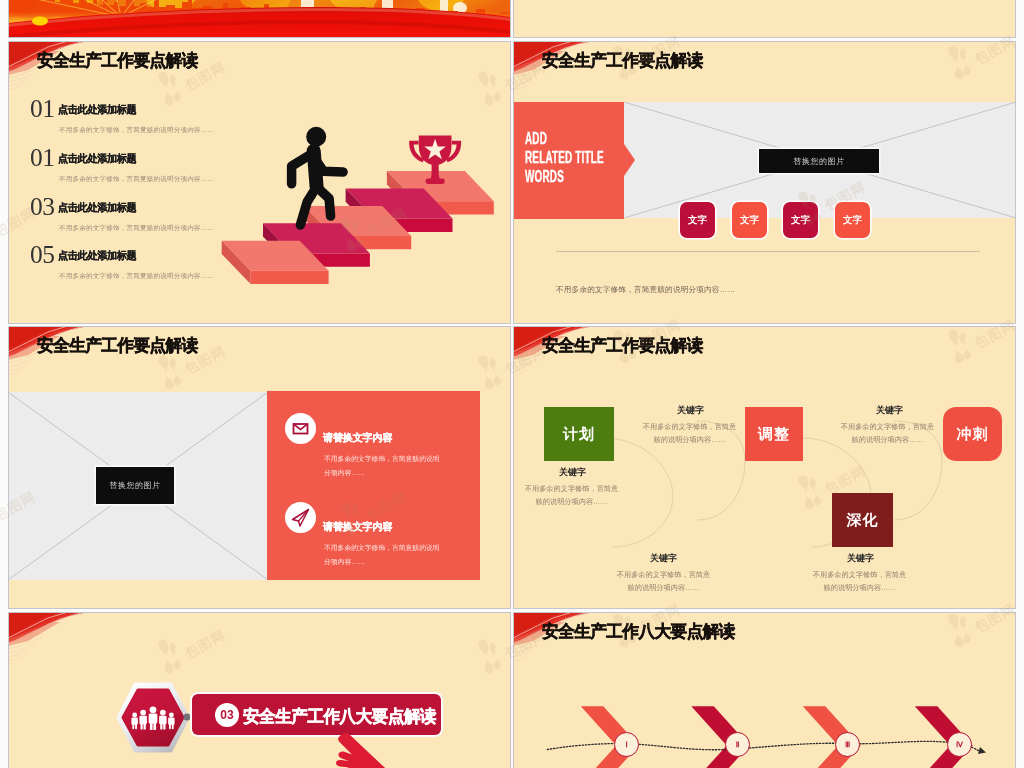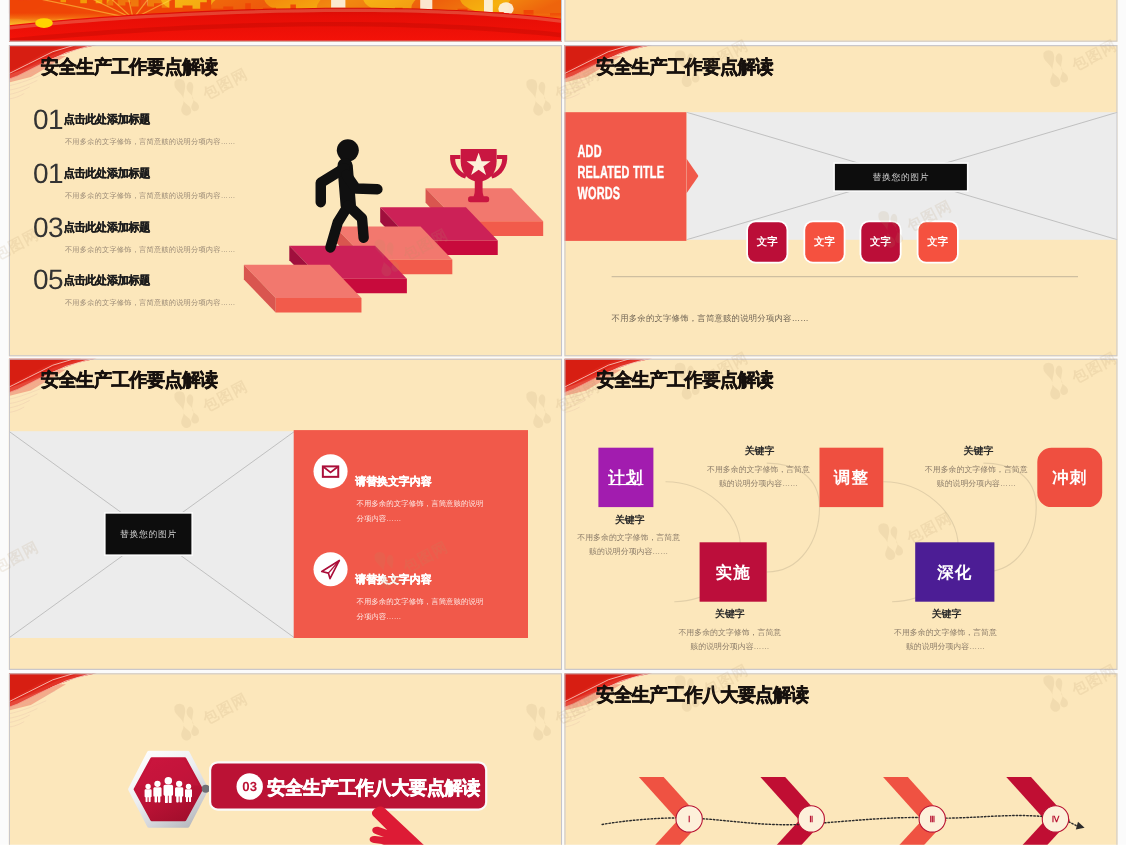--- a/index.html
+++ b/index.html
@@ -59,21 +59,21 @@
              -webkit-text-stroke:0.55px #fff;letter-spacing:-0.4px;
              transform:scaleX(0.97);transform-origin:left top;}
 
   
   .fb-mark{position:absolute;border-radius:50%;background:#fdf0da;border:1.6px solid #b81434;
            color:#b81434;display:flex;align-items:center;justify-content:center;font-size:7.5px;font-weight:bold;}
 
   
   .ag-item{position:absolute;left:22px;}
   .ag-num{position:absolute;left:0;top:-1px;font-size:25.5px;line-height:20px;color:#2b2b2b;
-          font-family:Liberation Sans, sans-serif;font-weight:400;letter-spacing:-0.5px;color:#333;}
+          font-family:Liberation Serif, serif;font-weight:400;letter-spacing:-0.5px;color:#333;}
   .ag-head{position:absolute;left:28px;top:3px;font-size:10.5px;line-height:12px;font-weight:900;
            -webkit-text-stroke:0.3px #1d1d1d;color:#1d1d1d;
            white-space:nowrap;letter-spacing:-0.3px;transform:scaleX(0.96);transform-origin:left top;}
   .ag-body{position:absolute;left:29px;top:25px;font-size:6.6px;line-height:9px;color:#9a8a76;white-space:nowrap;
            letter-spacing:0.15px;}
 </style>
 </head>
 <body>
 
 <div class="page">
@@ -315,33 +315,32 @@
       <g fill="none" stroke="#e2cfa8" stroke-width="1">
         <path d="M92,112 C128,112 160,140 160,170 C160,200 130,221 100,221" transform="translate(0,0)"></path>
         <path d="M184,194 C215,194 232,165 232,135 C232,107 210,95 184,95" transform="translate(0,0)"></path>
       </g>
       <g fill="none" stroke="#e2cfa8" stroke-width="1">
         <path d="M290,112 C326,112 358,140 358,170 C358,200 328,221 298,221"></path>
         <path d="M381,194 C412,194 429,165 429,135 C429,107 407,95 381,95"></path>
       </g>
     </svg>
 
-    <div class="pbox" style="left:31px;top:81px;width:50px;height:54px;background:#a21caf;text-decoration:underline;">计划</div>
+    <div class="pbox" style="left:31px;top:81px;width:70px;height:54px;background:#4d7c0f;">计划</div>
     <div class="pkey" style="left:46px;top:140px;">关键字</div>
     <div class="pbody" style="left:10px;top:156px;width:97px;"><span>不用多余的文字修饰，言简意赅的说明分项内容……</span></div>
 
-    <div class="pbox" style="left:123px;top:167px;width:61px;height:54px;background:#bc0e3b;">实施</div>
     <div class="pkey" style="left:137px;top:226px;">关键字</div>
     <div class="pbody" style="left:102px;top:242px;width:97px;"><span>不用多余的文字修饰，言简意赅的说明分项内容……</span></div>
 
     <div class="pbox" style="left:232px;top:81px;width:58px;height:54px;background:#ef4f40;">调整</div>
     <div class="pkey" style="left:164px;top:78px;">关键字</div>
     <div class="pbody" style="left:128px;top:94px;width:97px;"><span>不用多余的文字修饰，言简意赅的说明分项内容……</span></div>
 
-    <div class="pbox" style="left:319px;top:167px;width:72px;height:54px;background:#4c1d95;">深化</div>
+    <div class="pbox" style="left:319px;top:167px;width:61px;height:54px;background:#7f1d1d;">深化</div>
     <div class="pkey" style="left:334px;top:226px;">关键字</div>
     <div class="pbody" style="left:298px;top:242px;width:97px;"><span>不用多余的文字修饰，言简意赅的说明分项内容……</span></div>
 
     <div class="pbox" style="left:430px;top:81px;width:59px;height:54px;background:#ef4f40;border-radius:13px;">冲刺</div>
     <div class="pkey" style="left:363px;top:78px;">关键字</div>
     <div class="pbody" style="left:326px;top:94px;width:97px;"><span>不用多余的文字修饰，言简意赅的说明分项内容……</span></div>
   </div>
 
   <div class="slide s-section" style="left:8px;top:612px;width:503px;height:283px;">
     <svg class="hdr-brush" viewBox="0 0 150 70">

